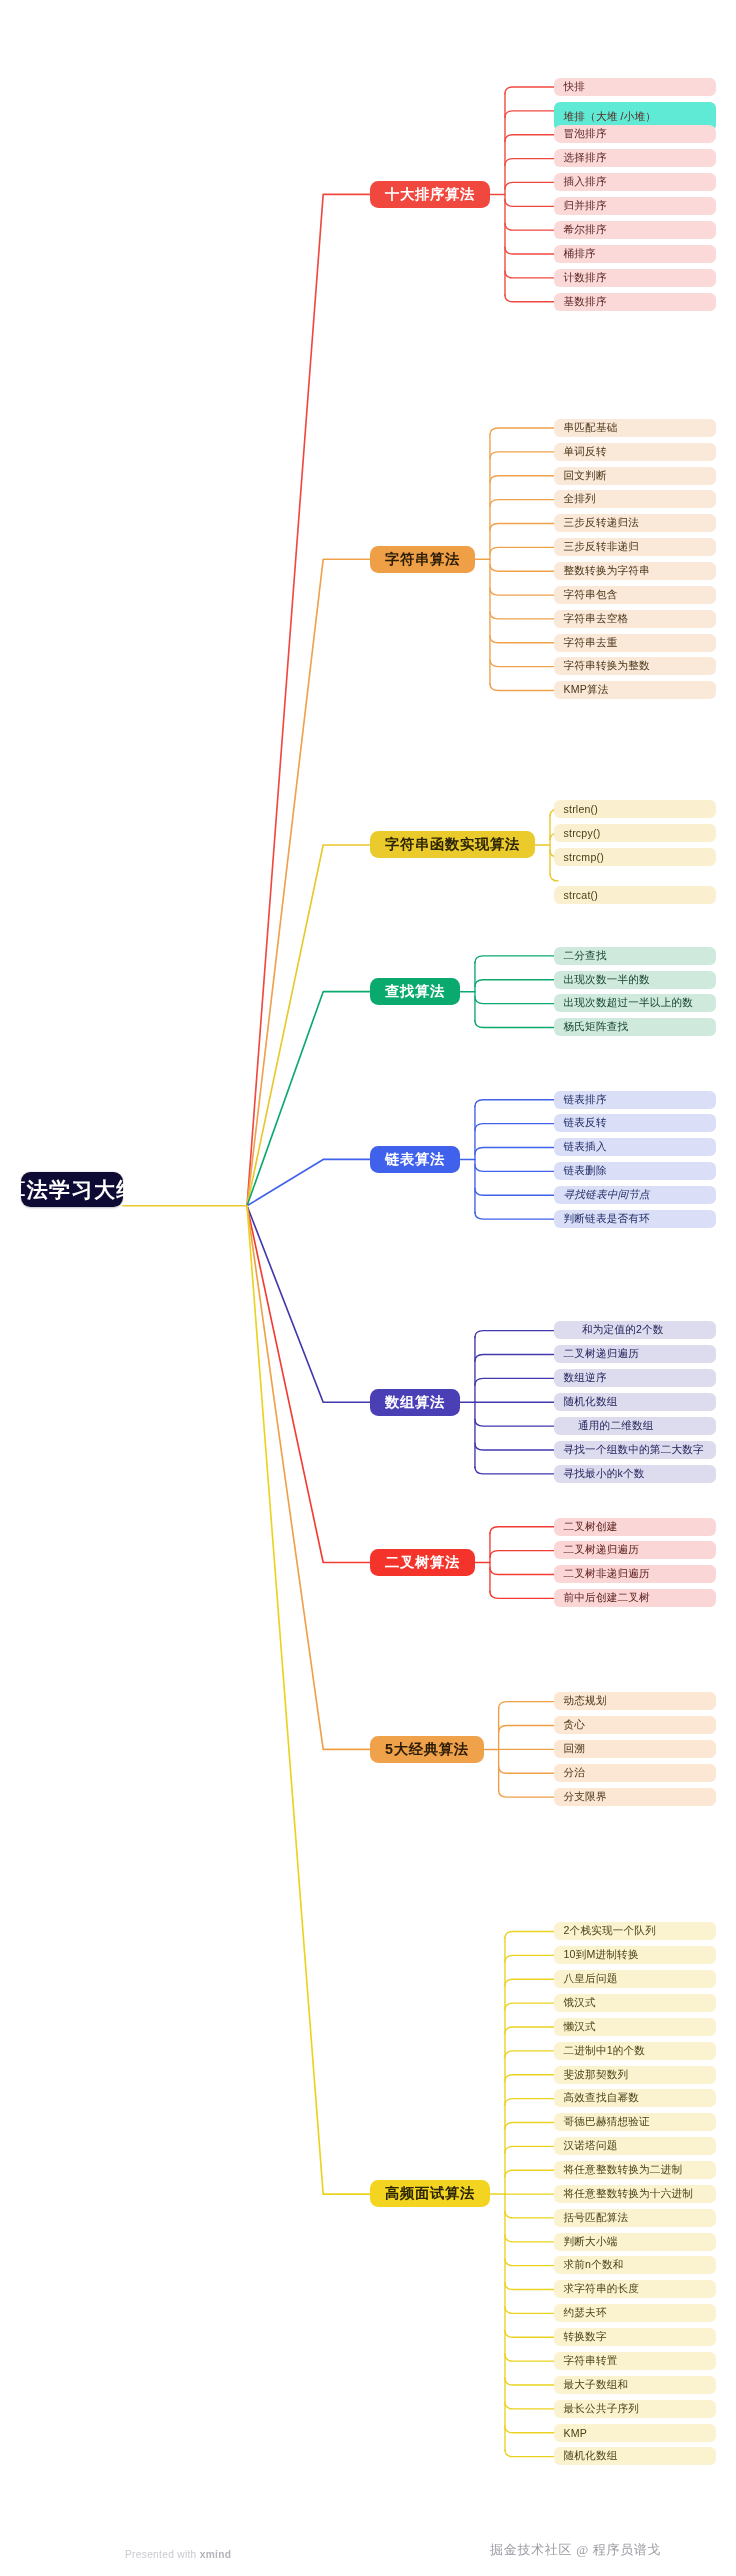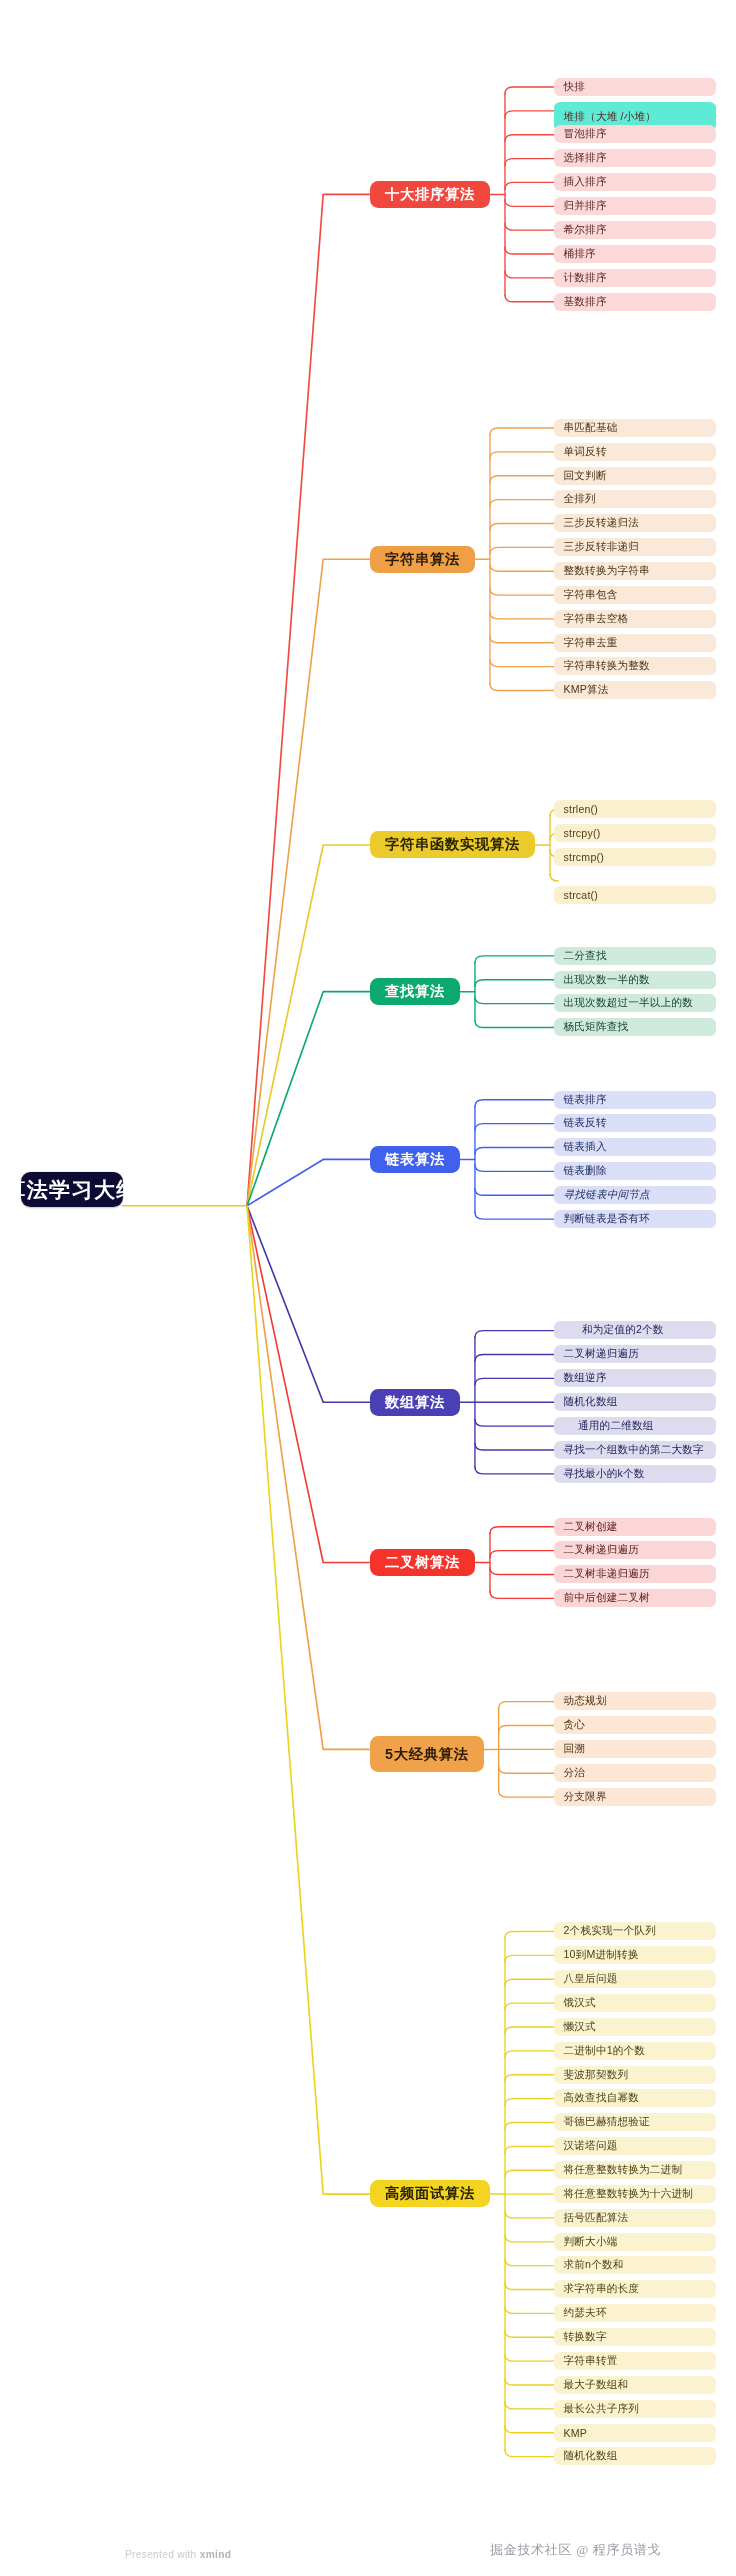--- a/index.html
+++ b/index.html
@@ -326,21 +326,21 @@
       </div>
       <div class="leaf-node" style="left: 554px; top: 1541px; height: 18.4px; min-width: 162px; background: rgb(251, 214, 214); color: rgb(90, 32, 28);">
         <span>二叉树递归遍历</span>
       </div>
       <div class="leaf-node" style="left: 554px; top: 1565px; height: 18.4px; min-width: 162px; background: rgb(251, 214, 214); color: rgb(90, 32, 28);">
         <span>二叉树非递归遍历</span>
       </div>
       <div class="leaf-node" style="left: 554px; top: 1589px; height: 18.4px; min-width: 162px; background: rgb(251, 214, 214); color: rgb(90, 32, 28);">
         <span>前中后创建二叉树</span>
       </div>
-      <div class="branch-node" style="left: 370px; top: 1736px; height: 36px; background: rgb(240, 162, 74); color: rgb(43, 28, 6);">
+      <div class="branch-node" style="left: 370px; top: 1736px; height: 27px; background: rgb(240, 162, 74); color: rgb(43, 28, 6);">
         <span>5大经典算法</span>
       </div>
       <div class="leaf-node" style="left: 554px; top: 1692px; height: 18.4px; min-width: 162px; background: rgb(251, 231, 212); color: rgb(74, 52, 24);">
         <span>动态规划</span>
       </div>
       <div class="leaf-node" style="left: 554px; top: 1716px; height: 18.4px; min-width: 162px; background: rgb(251, 231, 212); color: rgb(74, 52, 24);">
         <span>贪心</span>
       </div>
       <div class="leaf-node" style="left: 554px; top: 1740px; height: 18.4px; min-width: 162px; background: rgb(251, 231, 212); color: rgb(74, 52, 24);">
         <span>回溯</span>

